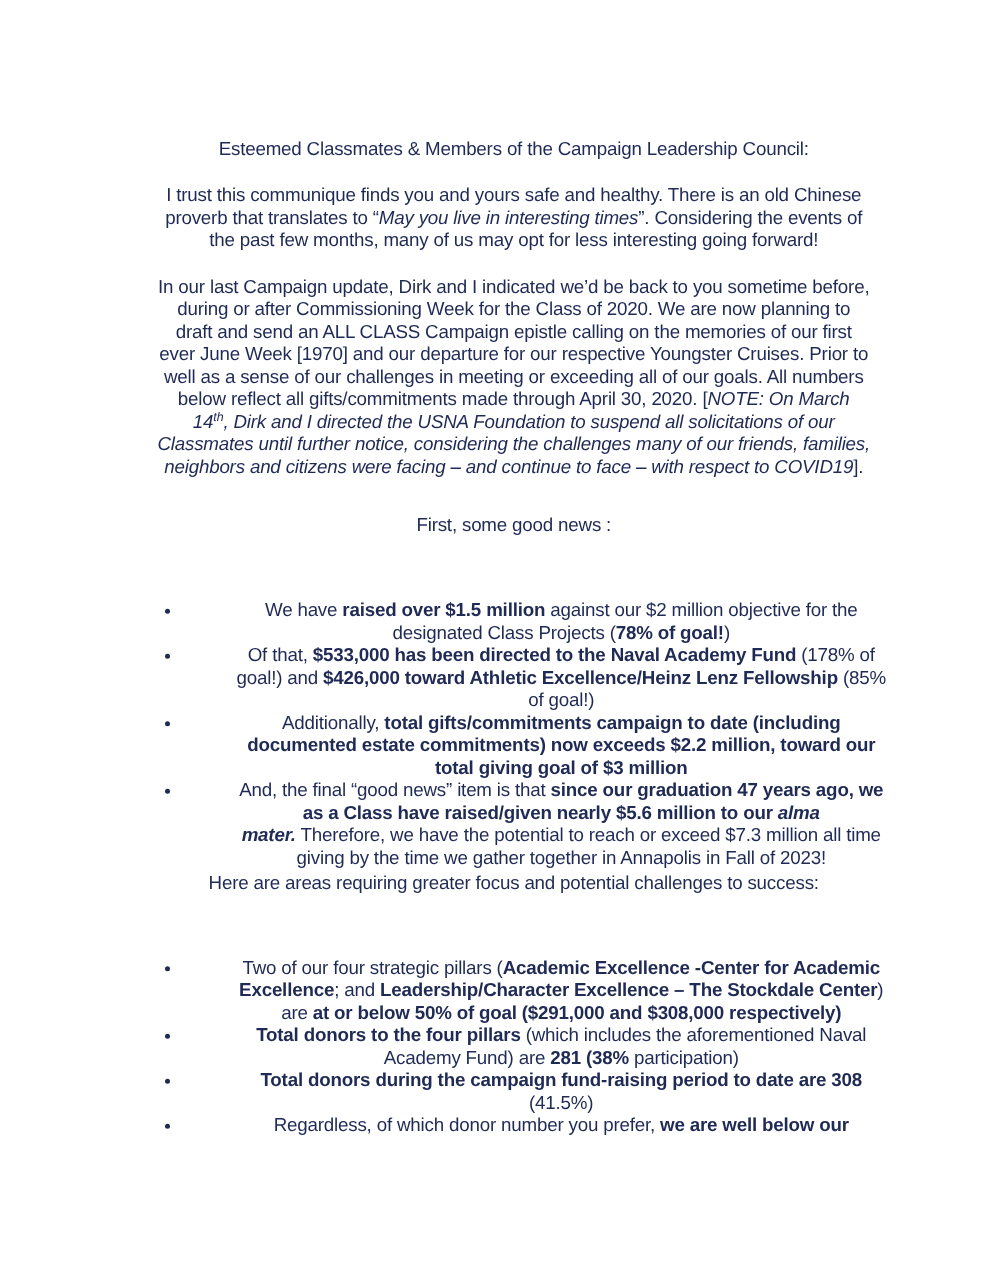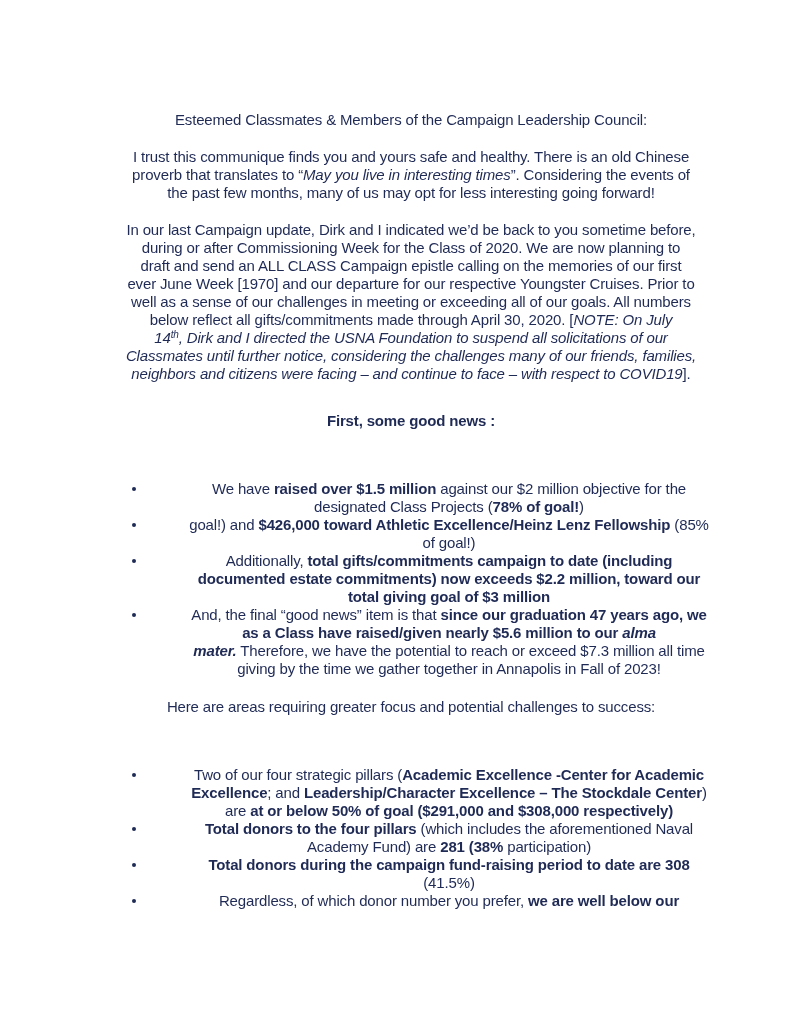--- a/index.html
+++ b/index.html
@@ -34,36 +34,37 @@
       <div class="line"><span class="">I trust this communique finds you and yours safe and healthy. There is an old Chinese</span></div>
       <div class="line"><span class="">proverb that translates to “</span><span class="i">May you live in interesting times</span><span class="">”. Considering the events of</span></div>
       <div class="line"><span class="">the past few months, many of us may opt for less interesting going forward!</span></div>
     </div>
   <div class="block" style="top:221px;">
       <div class="line"><span class="">In our last Campaign update, Dirk and I indicated we’d be back to you sometime before,</span></div>
       <div class="line"><span class="">during or after Commissioning Week for the Class of 2020. We are now planning to</span></div>
       <div class="line"><span class="">draft and send an ALL CLASS Campaign epistle calling on the memories of our first</span></div>
       <div class="line"><span class="">ever June Week [1970] and our departure for our respective Youngster Cruises. Prior to</span></div>
       <div class="line"><span class="">well as a sense of our challenges in meeting or exceeding all of our goals. All numbers</span></div>
-      <div class="line"><span class="">below reflect all gifts/commitments made through April 30, 2020.  [</span><span class="i">NOTE: On July</span></div>
+      <div class="line"><span class="">below reflect all gifts/commitments made through April 30, 2020.  [</span><span class="i">NOTE: On March</span></div>
       <div class="line"><span class="i">14</span><sup class="i">th</sup><span class="i">, Dirk and I directed the USNA Foundation to suspend all solicitations of our</span></div>
       <div class="line"><span class="i">Classmates until further notice, considering the challenges many of our friends, families,</span></div>
       <div class="line"><span class="i">neighbors and citizens were facing – and continue to face – with respect to COVID19</span><span class="">].</span></div>
     </div>
-  <div class="block" style="top:412px;font-weight:bold;">
+  <div class="block" style="top:412px;">
       <div class="line"><span class="">First, some good news :</span></div>
     </div>
   <ul class="bullet-list" style="top:466px;">
       <li class="bullet-item">
         <span class="bullet-dot"></span>
         <div class="line"><span class="">We have </span><span class="b">raised over $1.5 million</span><span class=""> against our $2 million objective for the</span></div>
         <div class="line"><span class="">designated Class Projects (</span><span class="b">78% of goal!</span><span class="">)</span></div>
       </li>
       <li class="bullet-item">
         <span class="bullet-dot"></span>
+        <div class="line"><span class="">Of that, </span><span class="b">$533,000 has been directed to the Naval Academy Fund</span><span class=""> (178% of</span></div>
         <div class="line"><span class="">goal!) and </span><span class="b">$426,000 toward Athletic Excellence/Heinz Lenz Fellowship</span><span class=""> (85%</span></div>
         <div class="line"><span class="">of goal!)</span></div>
       </li>
       <li class="bullet-item">
         <span class="bullet-dot"></span>
         <div class="line"><span class="">Additionally, </span><span class="b">total gifts/commitments campaign to date (including</span></div>
         <div class="line"><span class="b">documented estate commitments) now exceeds $2.2 million, toward our</span></div>
         <div class="line"><span class="b">total giving goal of $3 million</span></div>
       </li>
       <li class="bullet-item">

